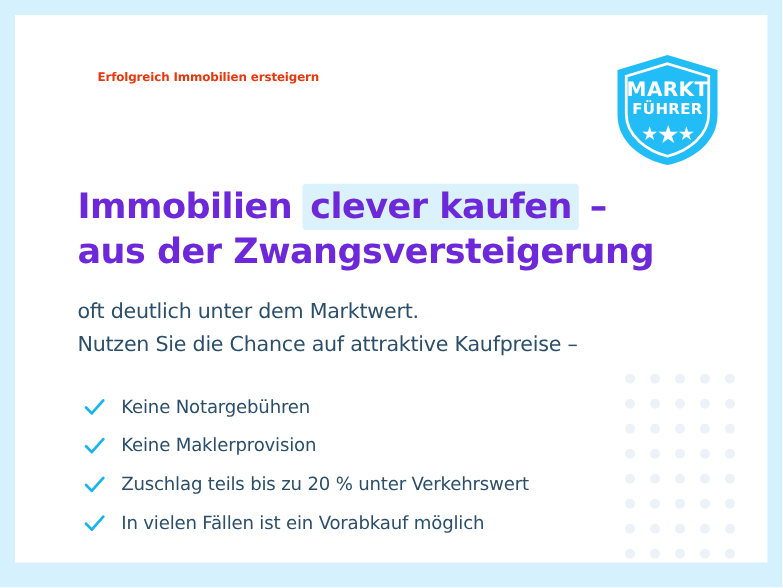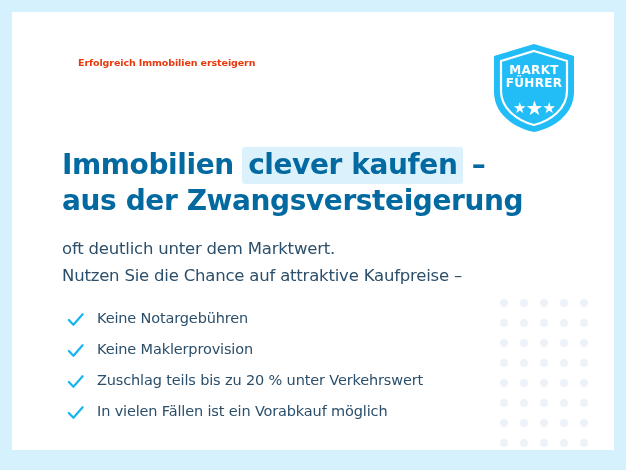--- a/index.html
+++ b/index.html
@@ -103,21 +103,21 @@
     left: 0;
     top: 22px;
     width: 100%;
     text-align: center;
     color: #ffffff;
     font-family: "DejaVu Sans", sans-serif;
     font-weight: bold;
     line-height: 1.05;
     pointer-events: none;
   }
-  .badge-text .l1 { display: block; font-size: 12px; letter-spacing: 0.3px; }
+  .badge-text .l1 { display: block; font-size: 16px; letter-spacing: 0.3px; }
   .badge-text .l2 { display: block; font-size: 12px; letter-spacing: 0.3px; }
   .badge-stars {
     position: absolute;
     left: 0;
     top: 56px;
     width: 100%;
     text-align: center;
     color: #ffffff;
     font-size: 15px;
     letter-spacing: -1px;
@@ -128,21 +128,21 @@
   
   .headline {
     position: absolute;
     left: 50px;
     top: 135px;
     width: 470px;
     font-family: "DejaVu Sans", sans-serif;
     font-size: 28px;
     font-weight: bold;
     line-height: 1.28;
-    color: #0369a1;
+    color: #6d28d9;
     letter-spacing: -0.4px;
   }
   .hl-line { display: block; white-space: nowrap; }
   .hl-mark {
     background: #dbf1fb;
     padding: 1px 6px 3px 6px;
     border-radius: 3px;
     margin: 0 -1px;
   }
 
@@ -164,20 +164,21 @@
   
   .benefits {
     position: absolute;
     left: 54px;
     top: 298px;
     width: 470px;
     list-style: none;
   }
   .benefit-item {
     display: flex;
+    align-items: center;
     height: 31px;
   }
   .check-icon {
     flex: 0 0 auto;
     width: 19px;
     height: 19px;
     margin-right: 12px;
     display: block;
   }
   .benefit-label {

